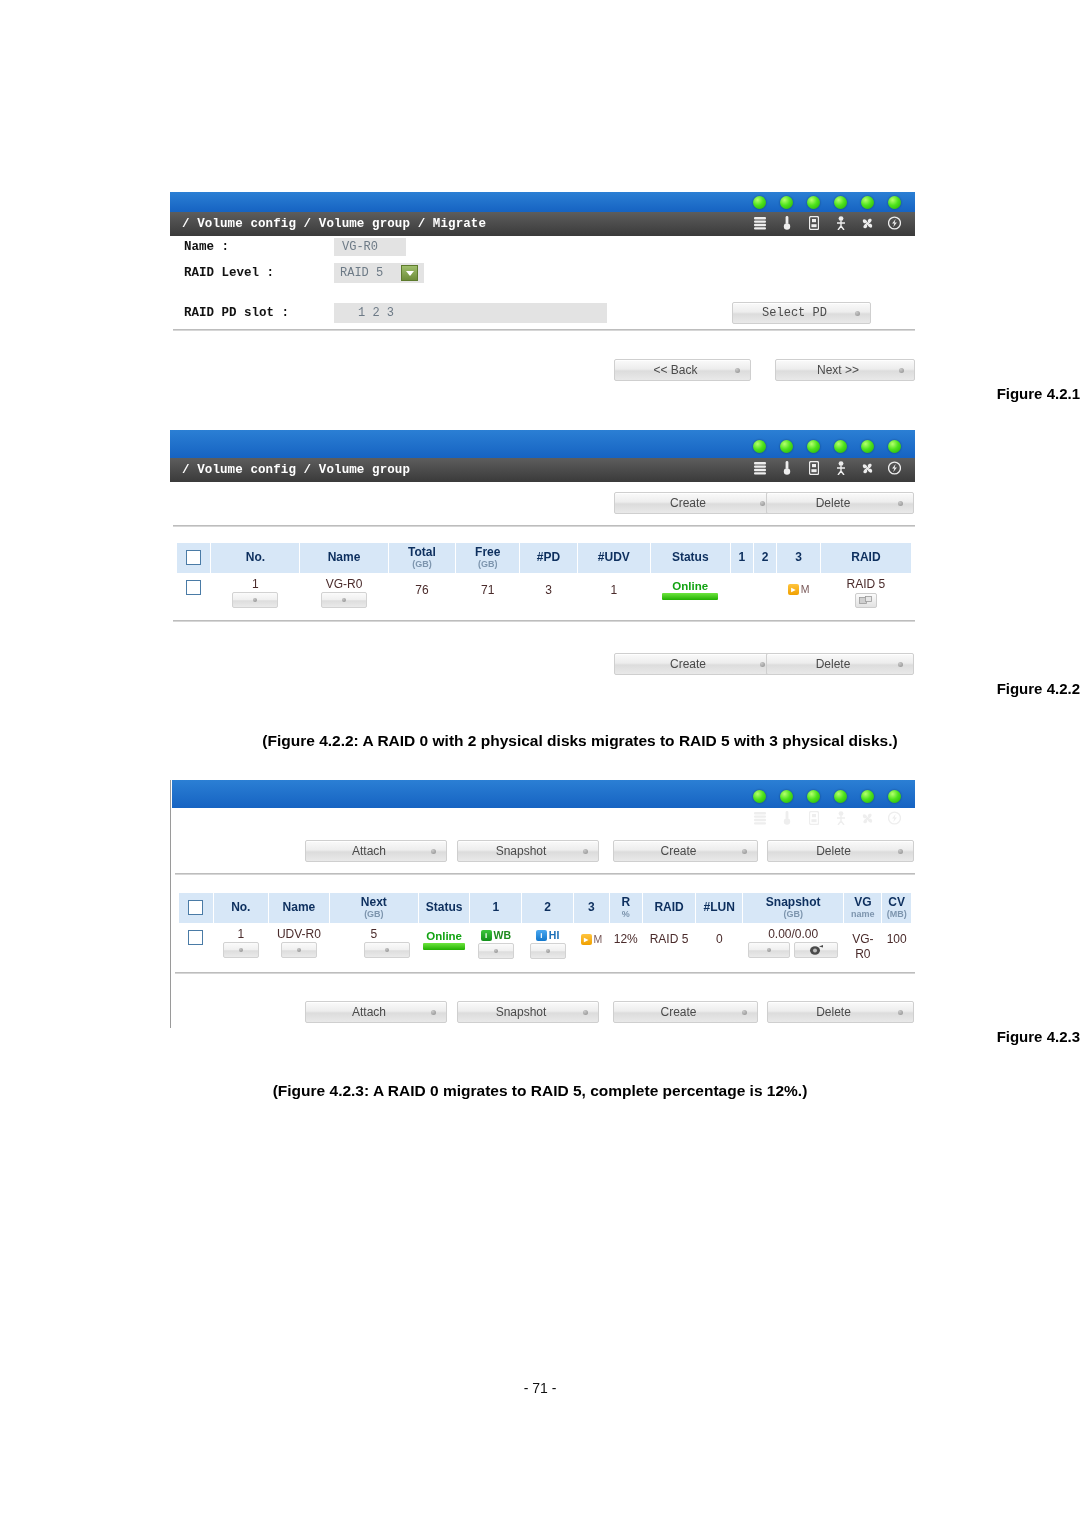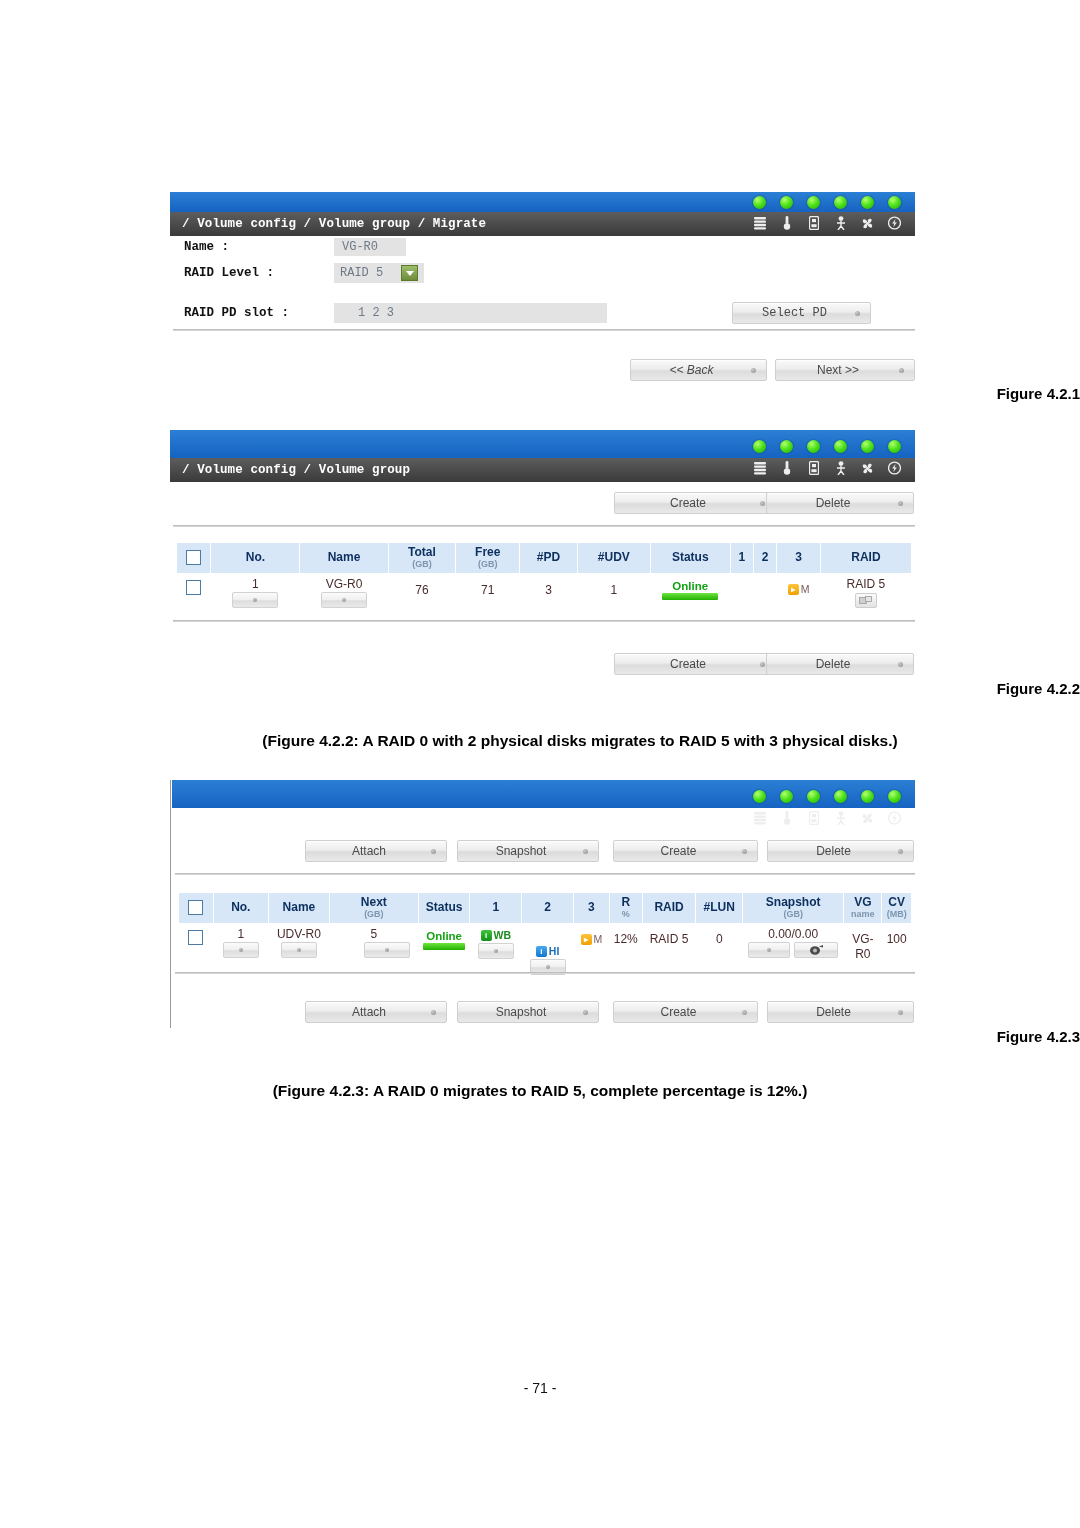--- a/index.html
+++ b/index.html
@@ -180,21 +180,21 @@
         <span class="lbl">Select PD</span>
         <span class="dot"></span>
       </div>
     </div>
   </div>
 
   <div class="hr" style="position:absolute;left:3px;top:137px;width:742px;"></div>
 </div>
 
 <div style="position:absolute;left:614px;top:359px;width:301px;height:20px;">
-  <div class="btn" style="width:135px;position:absolute;left:16px;top:0;font-style:italic;">
+  <div class="btn" style="width:135px;position:absolute;left:0;top:0;">
     <span class="lbl">&lt;&lt; Back</span>
     <span class="dot"></span>
   </div>
   <div class="btn" style="width:138px;position:absolute;right:0;top:0;">
     <span class="lbl">Next &gt;&gt;</span>
     <span class="dot"></span>
   </div>
 </div>
 
 <div class="figlabel" style="top:385px;">Figure 4.2.1</div>
@@ -510,21 +510,21 @@
           <div class="greenbar" style="margin:1px 3px 0;"></div>
         </td>
         <td style="padding-top:4px;">
           <div style="white-space:nowrap;">
             <span class="minibadge badge-green">i</span><span class="tagtext grn">WB</span>
           </div>
           <div class="cellbtn sm">
               <span class="dot"></span>
             </div>
         </td>
-        <td style="padding-top:20px;">
+        <td style="padding-top:4px;">
           <div style="white-space:nowrap;">
             <span class="minibadge badge-blue">i</span><span class="tagtext blu">HI</span>
           </div>
           <div class="cellbtn sm">
               <span class="dot"></span>
             </div>
         </td>
         <td style="padding-top:8px;white-space:nowrap;">
           <span class="minibadge badge-orange">▸</span><span class="tagtext">M</span>
         </td>

